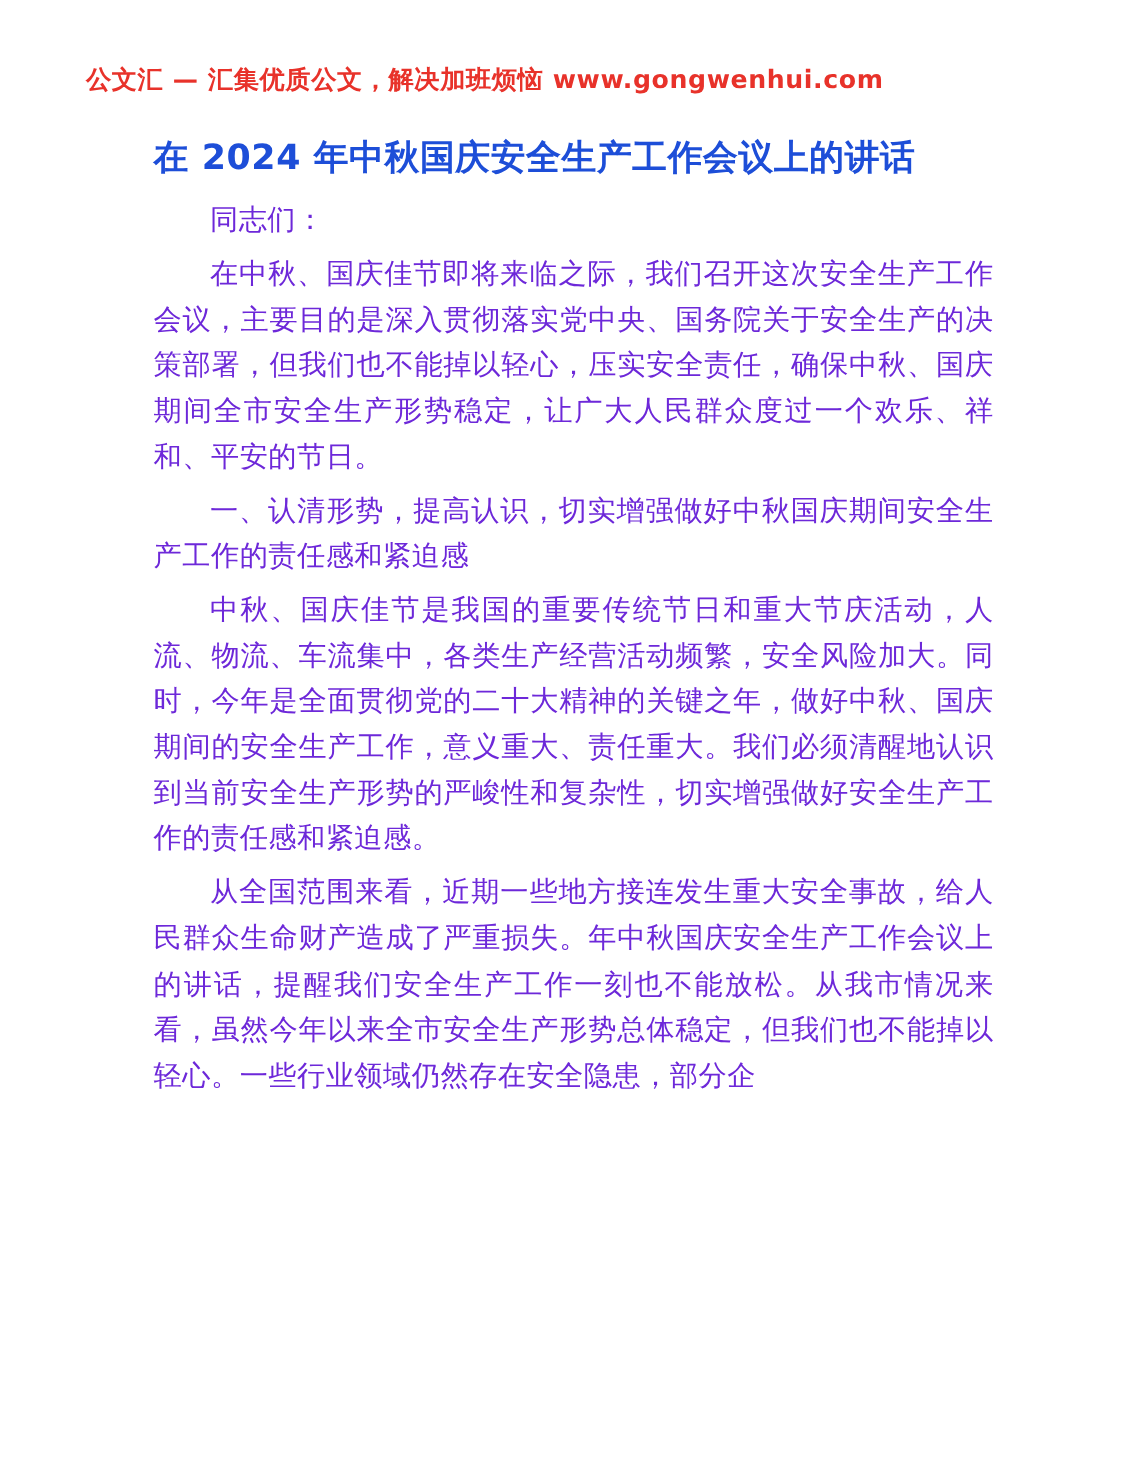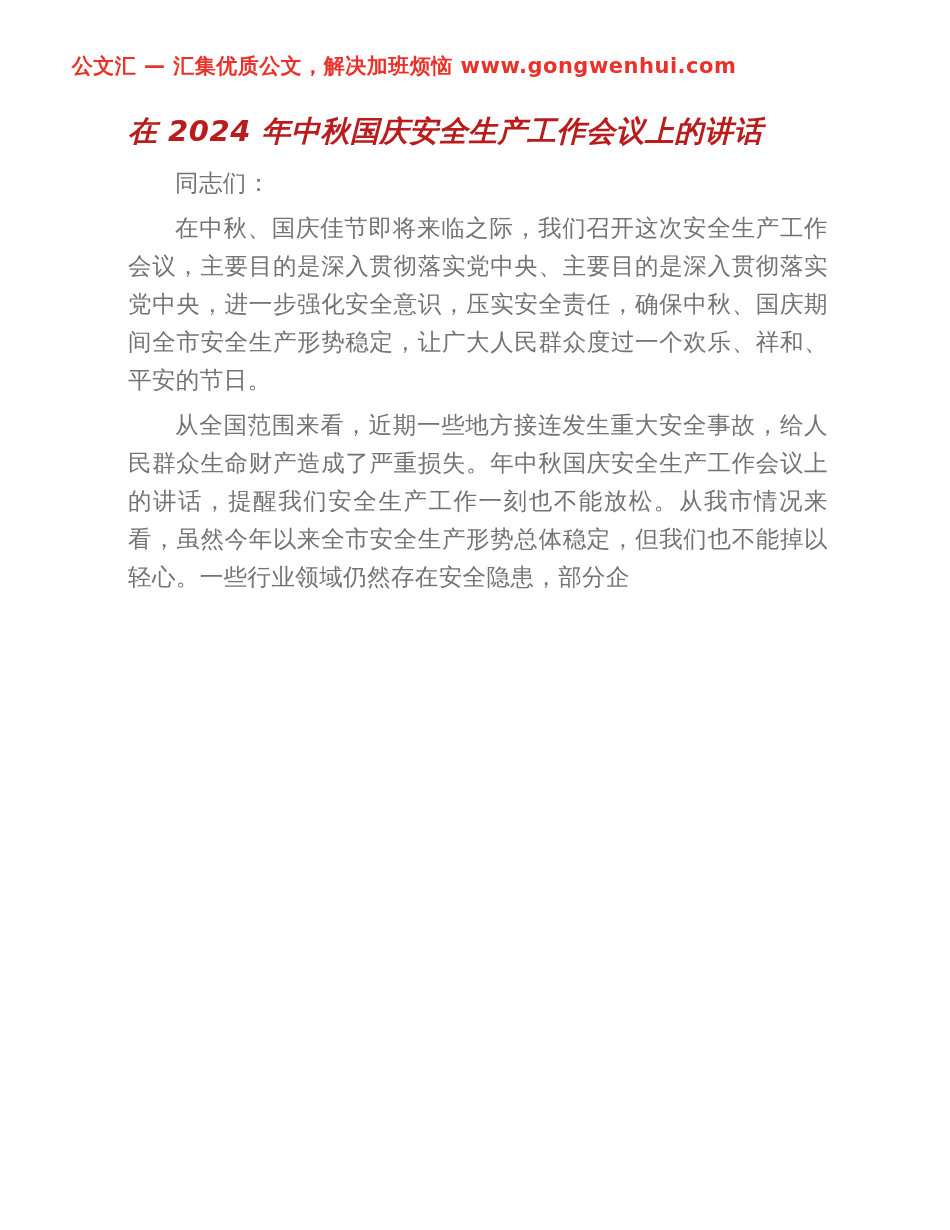--- a/index.html
+++ b/index.html
@@ -35,49 +35,50 @@
   }
   .doc-body {
     position: absolute;
     top: 110px;
     left: 128px;
     width: 700px;
   }
   .doc-title {
     font-size: 29px;
     font-weight: 700;
-    color: #b91c1c;
+    color: #1d4ed8;
     line-height: 1.5;
     text-align: left;
     margin: 0 0 10px 0;
     letter-spacing: 0.5px;
     white-space: nowrap;
-    font-style: italic;
   }
   p.para {
     font-size: 23.5px;
-    color: #737373;
+    color: #6d28d9;
     line-height: 1.62;
     margin: 0 0 7px 0;
     text-align: justify;
     text-justify: inter-ideograph;
     text-indent: 2em;
     letter-spacing: 0.4px;
   }
 </style>
 </head>
 <body>
 
 <div class="page">
 
   <div class="watermark">公文汇 — 汇集优质公文，解决加班烦恼 www.gongwenhui.com</div>
 
   <div class="doc-body">
 
     <h1 class="doc-title">在 2024 年中秋国庆安全生产工作会议上的讲话</h1>
 
     <p class="para">同志们：</p>
-    <p class="para">在中秋、国庆佳节即将来临之际，我们召开这次安全生产工作会议，主要目的是深入贯彻落实党中央、主要目的是深入贯彻落实党中央，进一步强化安全意识，压实安全责任，确保中秋、国庆期间全市安全生产形势稳定，让广大人民群众度过一个欢乐、祥和、平安的节日。</p>
+    <p class="para">在中秋、国庆佳节即将来临之际，我们召开这次安全生产工作会议，主要目的是深入贯彻落实党中央、国务院关于安全生产的决策部署，但我们也不能掉以轻心，压实安全责任，确保中秋、国庆期间全市安全生产形势稳定，让广大人民群众度过一个欢乐、祥和、平安的节日。</p>
+    <p class="para">一、认清形势，提高认识，切实增强做好中秋国庆期间安全生产工作的责任感和紧迫感</p>
+    <p class="para">中秋、国庆佳节是我国的重要传统节日和重大节庆活动，人流、物流、车流集中，各类生产经营活动频繁，安全风险加大。同时，今年是全面贯彻党的二十大精神的关键之年，做好中秋、国庆期间的安全生产工作，意义重大、责任重大。我们必须清醒地认识到当前安全生产形势的严峻性和复杂性，切实增强做好安全生产工作的责任感和紧迫感。</p>
     <p class="para">从全国范围来看，近期一些地方接连发生重大安全事故，给人民群众生命财产造成了严重损失。年中秋国庆安全生产工作会议上的讲话，提醒我们安全生产工作一刻也不能放松。从我市情况来看，虽然今年以来全市安全生产形势总体稳定，但我们也不能掉以轻心。一些行业领域仍然存在安全隐患，部分企</p>
 
   </div>
 
 </div>
 
 </body></html>

